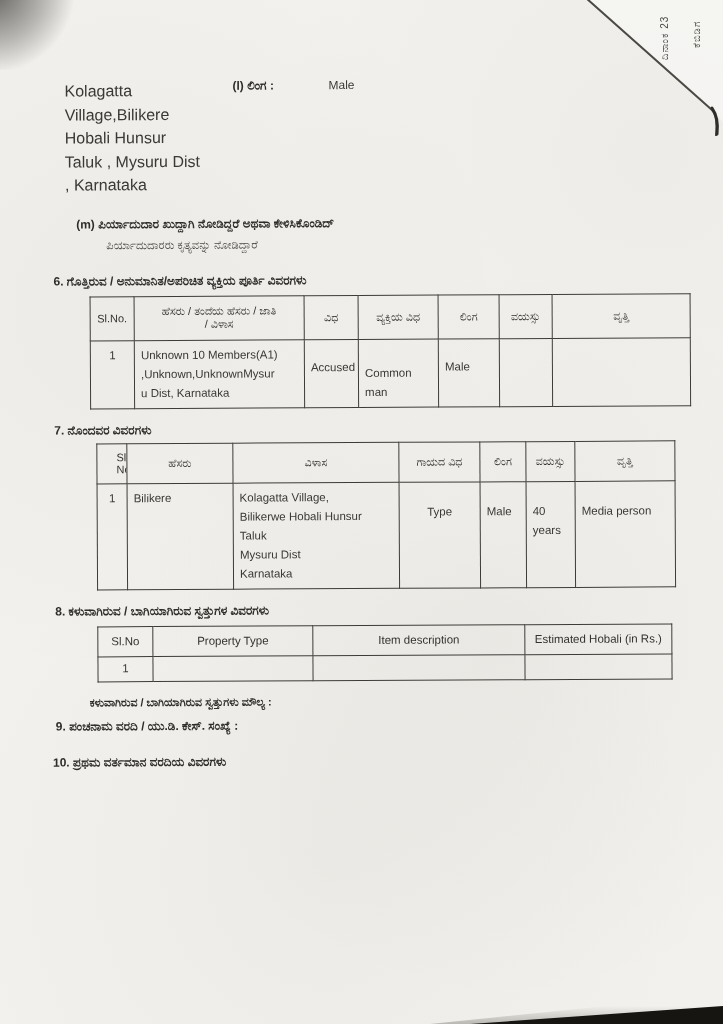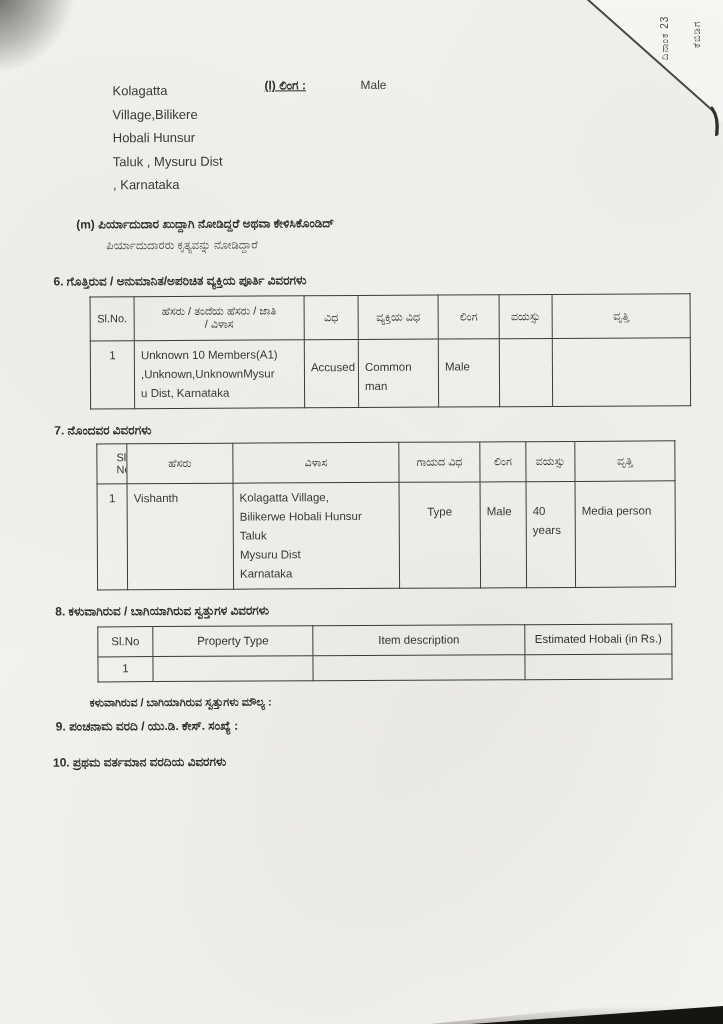--- a/index.html
+++ b/index.html
@@ -48,22 +48,22 @@
   .corner-note-1 { right: 52px; top: -6px; height: 66px; }
   .corner-note-2 { right: 20px; top: -4px; height: 52px; }
 
   
   .content { position: absolute; left: 0; top: 0; width: 100%; transform: rotate(-0.3deg); transform-origin: 50% 0; }
   .pre { white-space: pre-line; }
 
   .fields-row { margin: 78px 0 0 64px; display: flex; }
   .f-label { font-weight: bold; font-size: 12px; color: #2e2d2a; }
   .k-label { width: 96px; }
-  .k-value { width: 150px; font-size: 13px; line-height: 23.5px; color: #3a3936; margin-left: 48px; }
-  .l-label { width: 94px; margin-left: 2px; text-decoration: underline; }
+  .k-value { width: 150px; font-size: 16px; line-height: 23.5px; color: #3a3936; }
+  .l-label { width: 94px; margin-left: 18px; }
   .l-value { font-size: 12px; margin-left: 2px; color: #3a3936; }
 
   .m-block { margin: 20px 0 0 75px; }
   .m-label { font-weight: bold; font-size: 12px; color: #2e2d2a; }
   .m-value { margin: 8px 0 0 30px; font-size: 11.5px; color: #4a4944; }
 
   .sec-heading { font-weight: bold; font-size: 12px; color: #2e2d2a; margin-left: 52px; }
   .h6 { margin-top: 22px; }
   .h7 { margin-top: 14px; }
   .h8 { margin-top: 14px; }
@@ -143,21 +143,21 @@
         <th class="pre">ಲಿಂಗ</th>
         <th class="pre">ವಯಸ್ಸು</th>
         <th class="pre">ವೃತ್ತಿ</th>
       </tr>
       <tr>
         <td class="center">1</td>
         <td class="pre">Unknown 10 Members(A1)
 ,Unknown,UnknownMysur
 u Dist, Karnataka</td>
         <td class="pre" style="padding-top:18px">Accused</td>
-        <td class="pre" style="padding-top:18px">Common
+        <td class="pre" style="padding-top:24px">Common
 man</td>
         <td class="pre" style="padding-top:18px">Male</td>
         <td class="pre"></td>
         <td class="pre"></td>
       </tr>
     </tbody>
       </table>
 
     <div class="sec-heading h7">7. ನೊಂದವರ ವಿವರಗಳು</div>
 
@@ -177,21 +177,21 @@
 No</th>
         <th class="pre">ಹೆಸರು</th>
         <th class="pre">ವಿಳಾಸ</th>
         <th class="pre">ಗಾಯದ ವಿಧ</th>
         <th class="pre">ಲಿಂಗ</th>
         <th class="pre">ವಯಸ್ಸು</th>
         <th class="pre">ವೃತ್ತಿ</th>
       </tr>
       <tr>
         <td class="center">1</td>
-        <td>Vishanth</td>
+        <td>Bilikere</td>
         <td class="pre">Kolagatta Village,
 Bilikerwe Hobali Hunsur
 Taluk
 Mysuru Dist
 Karnataka</td>
         <td class="center" style="padding-top:20px">Type</td>
         <td style="padding-top:20px">Male</td>
         <td class="pre" style="padding-top:20px">40
 years</td>
         <td style="padding-top:20px">Media person</td>

